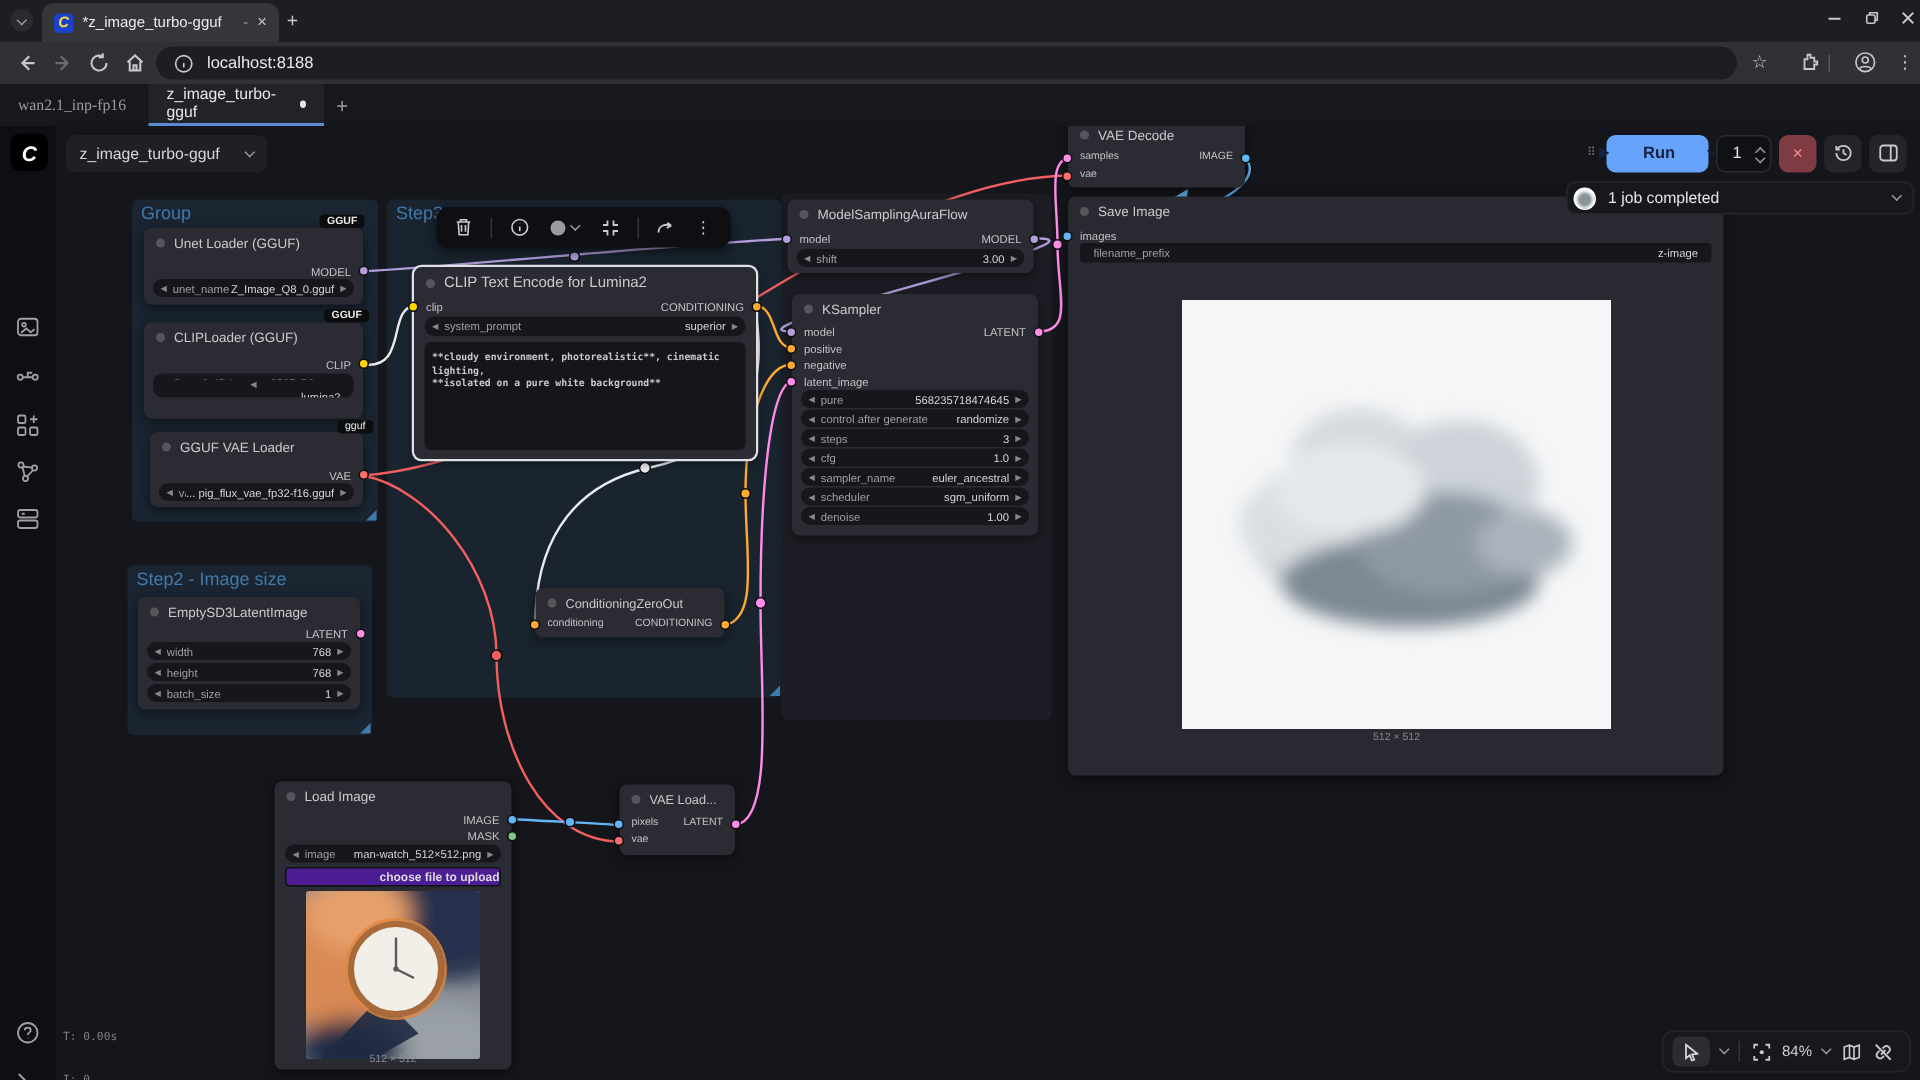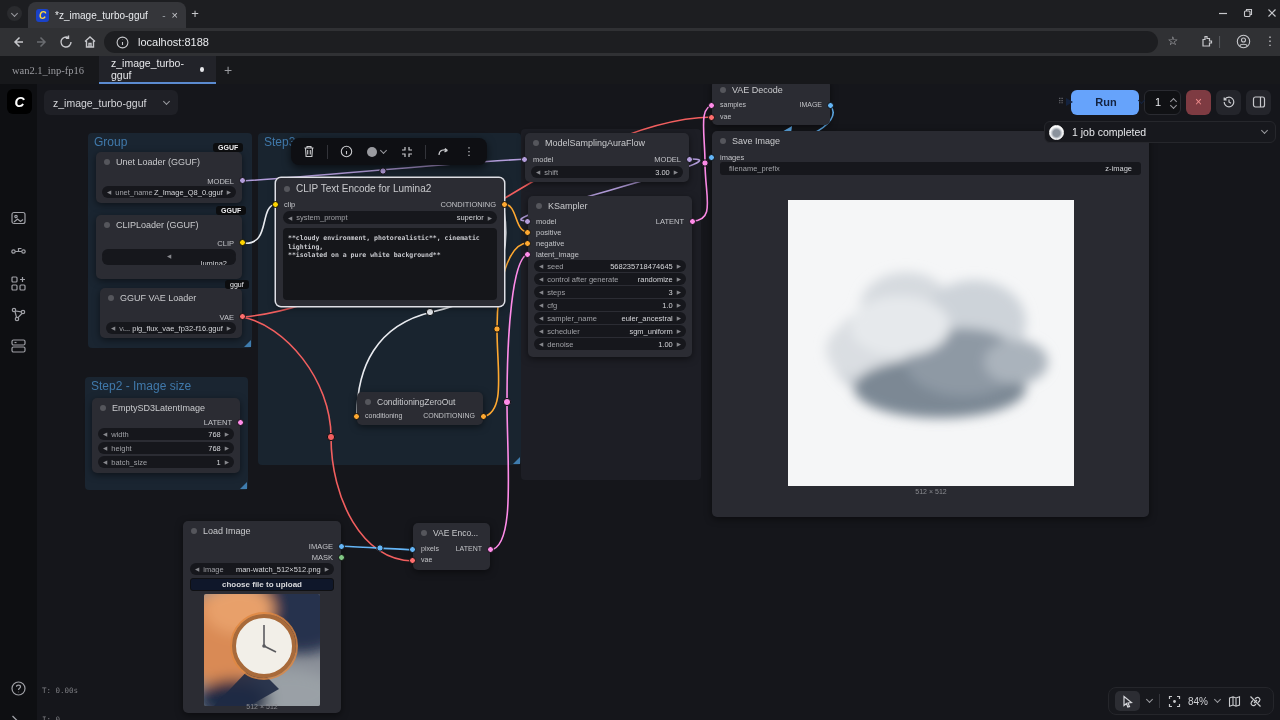--- a/index.html
+++ b/index.html
@@ -71,21 +71,21 @@
   .badge { position:absolute; background:#0c0d0f; color:#eeeef1; font-weight:bold; font-size:7px; padding:1px 5px; border-radius:3px; z-index:4; }
   .port { position:absolute; width:7px; height:7px; border-radius:50%; border:1px solid #0d0e10; z-index:4; }
   .port.in { left:-4px; } .port.out { right:-4px; }
   .plabel { position:absolute; font-size:7.5px; color:#c2c3c7; white-space:nowrap; }
   .plabel.r { right:8px; text-align:right; }
   .widget { position:absolute; background:#16171c; border-radius:7px; display:flex; align-items:center; font-size:7.5px; color:#a8a9ae; padding:0 5px; height:12px; overflow:hidden; white-space:nowrap;}
   .arr { color:#87888d; font-size:5.5px; flex:0 0 auto;}
   .wname { margin-left:4px; color:#9fa0a5; overflow:hidden; }
   .wval { margin-left:auto; margin-right:4px; color:#d4d5d9; }
   .textarea { position:absolute; background:#15161a; border-radius:4px; font-family:"DejaVu Sans Mono", monospace; font-size:6.5px; font-weight:bold; color:#c8c9ce; padding:6px 5px; line-height:8.5px; }
-  .nbutton { position:absolute; background:#0f172a; border:1px solid #0f1013; border-radius:3px; color:#d8d9dc; font-size:8px; font-weight:bold; text-align:center; line-height:12px; }
+  .nbutton { position:absolute; background:#4c1d95; border:1px solid #0f1013; border-radius:3px; color:#d8d9dc; font-size:8px; font-weight:bold; text-align:right; line-height:12px; }
   .caption { position:absolute; font-size:7px; color:#8a8b90; text-align:center; }
   .imgbox { position:absolute; overflow:hidden; }
 
   
   .sel-toolbar { position:absolute; left:291px; top:138px; width:196px; height:27px; background:#0e0f13; border-radius:8px; box-shadow:0 3px 8px rgba(0,0,0,.6); display:flex; align-items:center; justify-content:space-evenly; z-index:20; }
   .sel-ic { width:14px; height:14px; color:#c9cacd; display:flex; align-items:center; justify-content:center; }
   .vdiv { width:1px; height:14px; background:#33343a; }
   .color-dot { width:10px; height:10px; border-radius:50%; background:#9a9ba0; }
 
   
@@ -241,21 +241,21 @@
     <span class="port in" style="top:33px;background:#ffa931;"></span>
     <span class="plabel" style="left:8px;top:32px;">positive</span>
     <span class="port in" style="top:44px;background:#ffa931;"></span>
     <span class="plabel" style="left:8px;top:43px;">negative</span>
     <span class="port in" style="top:55px;background:#ff8ce9;"></span>
     <span class="plabel" style="left:8px;top:54px;">latent_image</span>
     <span class="plabel r" style="top:21px;">LATENT</span>
     <span class="port out" style="top:22px;background:#ff8ce9;"></span>
     <div class="widget" style="left:6px;top:64px;width:152px;">
       <span class="arr">◀</span>
-        <span class="wname">seed</span>
+        <span class="wname">pure</span>
         <span class="wval">568235718474645</span>
         <span class="arr">▶</span>
     </div>
     <div class="widget" style="left:6px;top:77px;width:152px;">
       <span class="arr">◀</span>
         <span class="wname">control after generate</span>
         <span class="wval">randomize</span>
         <span class="arr">▶</span>
     </div>
     <div class="widget" style="left:6px;top:90px;width:152px;">
@@ -324,21 +324,21 @@
       <span class="arr">◀</span>
         <span class="wname">batch_size</span>
         <span class="wval">1</span>
         <span class="arr">▶</span>
     </div>
   </div>
 
   <div class="node" style="left:413px;top:523px;width:77px;height:47px;">
     <div class="ntitle" style="font-size:8.5px;">
         <span class="cdot"></span>
-        <span>VAE Enco...</span>
+        <span>VAE Load...</span>
       </div>
     <span class="port in" style="top:23px;background:#64b5f6;"></span>
     <span class="plabel" style="left:8px;top:22px;font-size:7px;">pixels</span>
     <span class="plabel r" style="top:22px;font-size:7px;">LATENT</span>
     <span class="port out" style="top:23px;background:#ff8ce9;"></span>
     <span class="port in" style="top:34px;background:#ff6e6e;"></span>
     <span class="plabel" style="left:8px;top:33px;font-size:7px;">vae</span>
   </div>
 
   <div class="node" style="left:712px;top:80px;width:118px;height:45px;">

